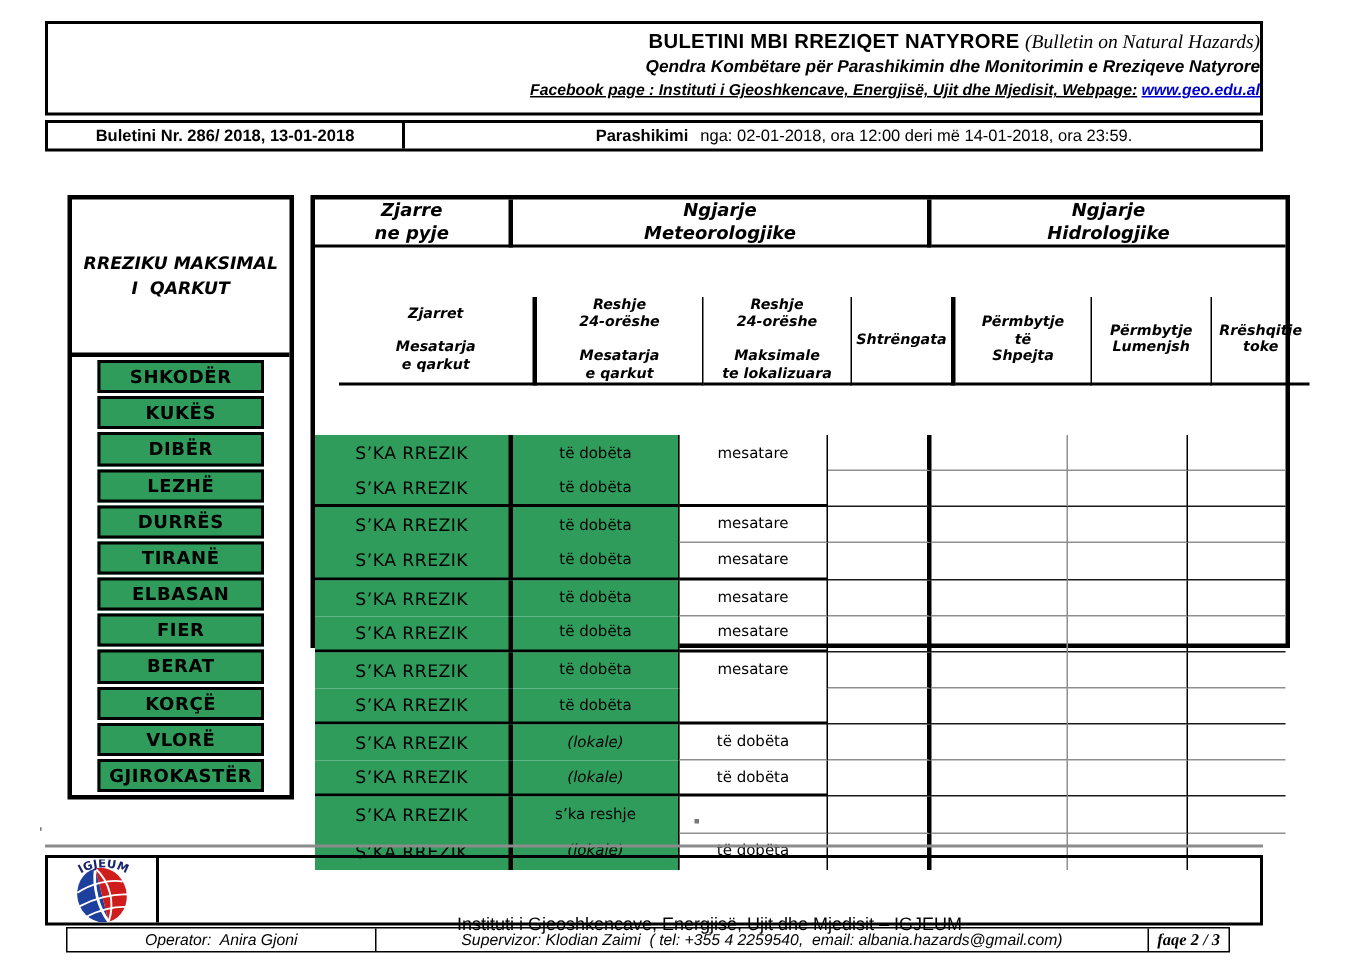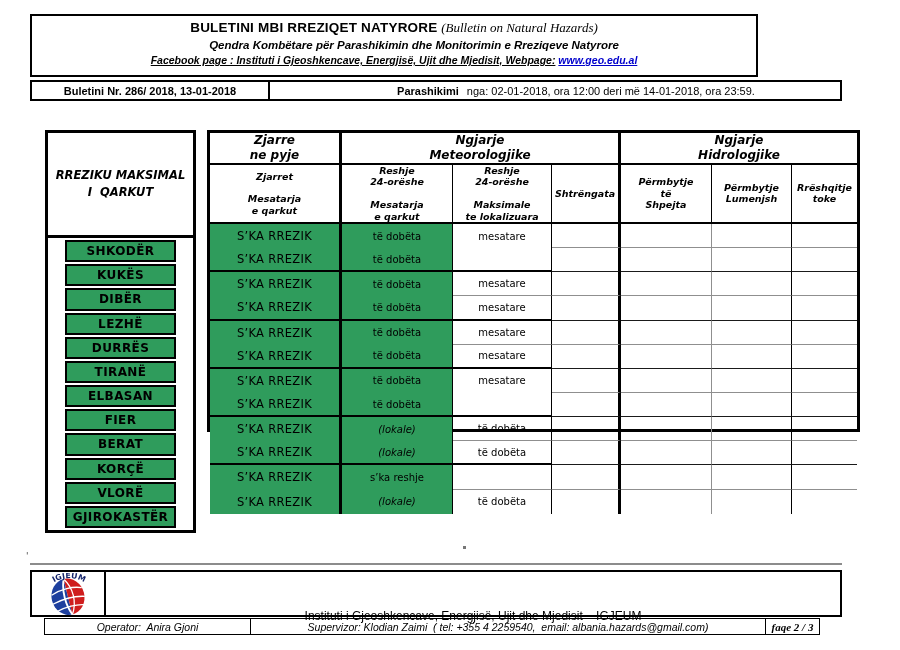--- a/index.html
+++ b/index.html
@@ -3,22 +3,22 @@
 <meta charset="utf-8">
 <style>
   * { margin:0; padding:0; box-sizing:border-box; }
   html,body { background:#fff; }
   .page {
     position:relative; width:900px; height:650px; background:#ffffff;
     font-family:"DejaVu Sans", sans-serif; color:#000; overflow:hidden;
   }
   
   .top-box {
-    position:absolute; left:30px; top:14px; width:728px; height:63px;
-    border:2px solid #000; text-align:center; padding-top:3px;
+    position:absolute; left:30px; top:14px; width:812px; height:63px;
+    border:2px solid #000; text-align:right; padding-top:3px;
     font-family:"Liberation Sans", sans-serif;
   }
   .tb-line1 { font-size:13.5px; line-height:18px; }
   .tb-line1 .b { font-weight:bold; letter-spacing:.2px; }
   .tb-line1 .ser { font-family:"Liberation Serif", serif; font-style:italic; font-size:13px; }
   .tb-line2 { font-size:11.5px; font-weight:bold; font-style:italic; line-height:16px;padding-left:40px; }
   .tb-line3 { font-size:10.5px; font-style:italic; line-height:15px; }
   .tb-line3 .u { text-decoration:underline; font-weight:bold; }
   .tb-line3 a.link { color:#0000cc; text-decoration:underline; font-weight:bold; cursor:pointer; }
   
@@ -48,30 +48,30 @@
   }
   .region-cells { flex:1; display:flex; flex-direction:column; padding:1px 15px; }
   .region-cell {
     flex:1; margin:1px 2px; border:2px solid #000; background:var(--green);
     display:flex; align-items:center; justify-content:center;
     font-weight:bold; font-size:12px; letter-spacing:.4px;
   }
   
   .main-table {
     position:absolute; left:207px; top:130px; width:653px; height:302px;
-    border:3px solid #000; background:#fff; display:flex; flex-direction:column;
+    border:3px solid #000; background:#fff; display:flex; flex-direction:column;gap:33px;
   }
   .group-row { display:grid; grid-template-columns:132px 279px 236px; height:44px; }
   .group-cell {
     display:flex; align-items:center; justify-content:center; text-align:center;
     font-weight:bold; font-style:italic; font-size:12px; white-space:pre-line; line-height:1.25;
     border-bottom:2px solid #000;
   }
   .group-cell.gd { border-right:3px solid #000; }
-  .sub-row { display:grid; grid-template-columns:132px 111px 99px 69px 91px 80px 65px; height:63px; }
+  .sub-row { display:grid; grid-template-columns:132px 111px 99px 69px 91px 80px 65px; height:63px;padding-left:16px; }
   .sub-cell {
     display:flex; align-items:center; justify-content:center; text-align:center;
     font-weight:bold; font-style:italic; font-size:9.5px; white-space:pre-line; line-height:1.2;
     border-bottom:2px solid #000;
   }
   .sub-cell.r15 { border-right:1.5px solid #000; }
   .sub-cell.r3  { border-right:3px solid #000; }
   .data-grid { display:grid; grid-template-columns:132px 111px 99px 69px 91px 80px 65px;
     grid-auto-rows:24.15px; flex:1; }
   .dcell { display:flex; align-items:center; justify-content:center; text-align:center; overflow:hidden; }

